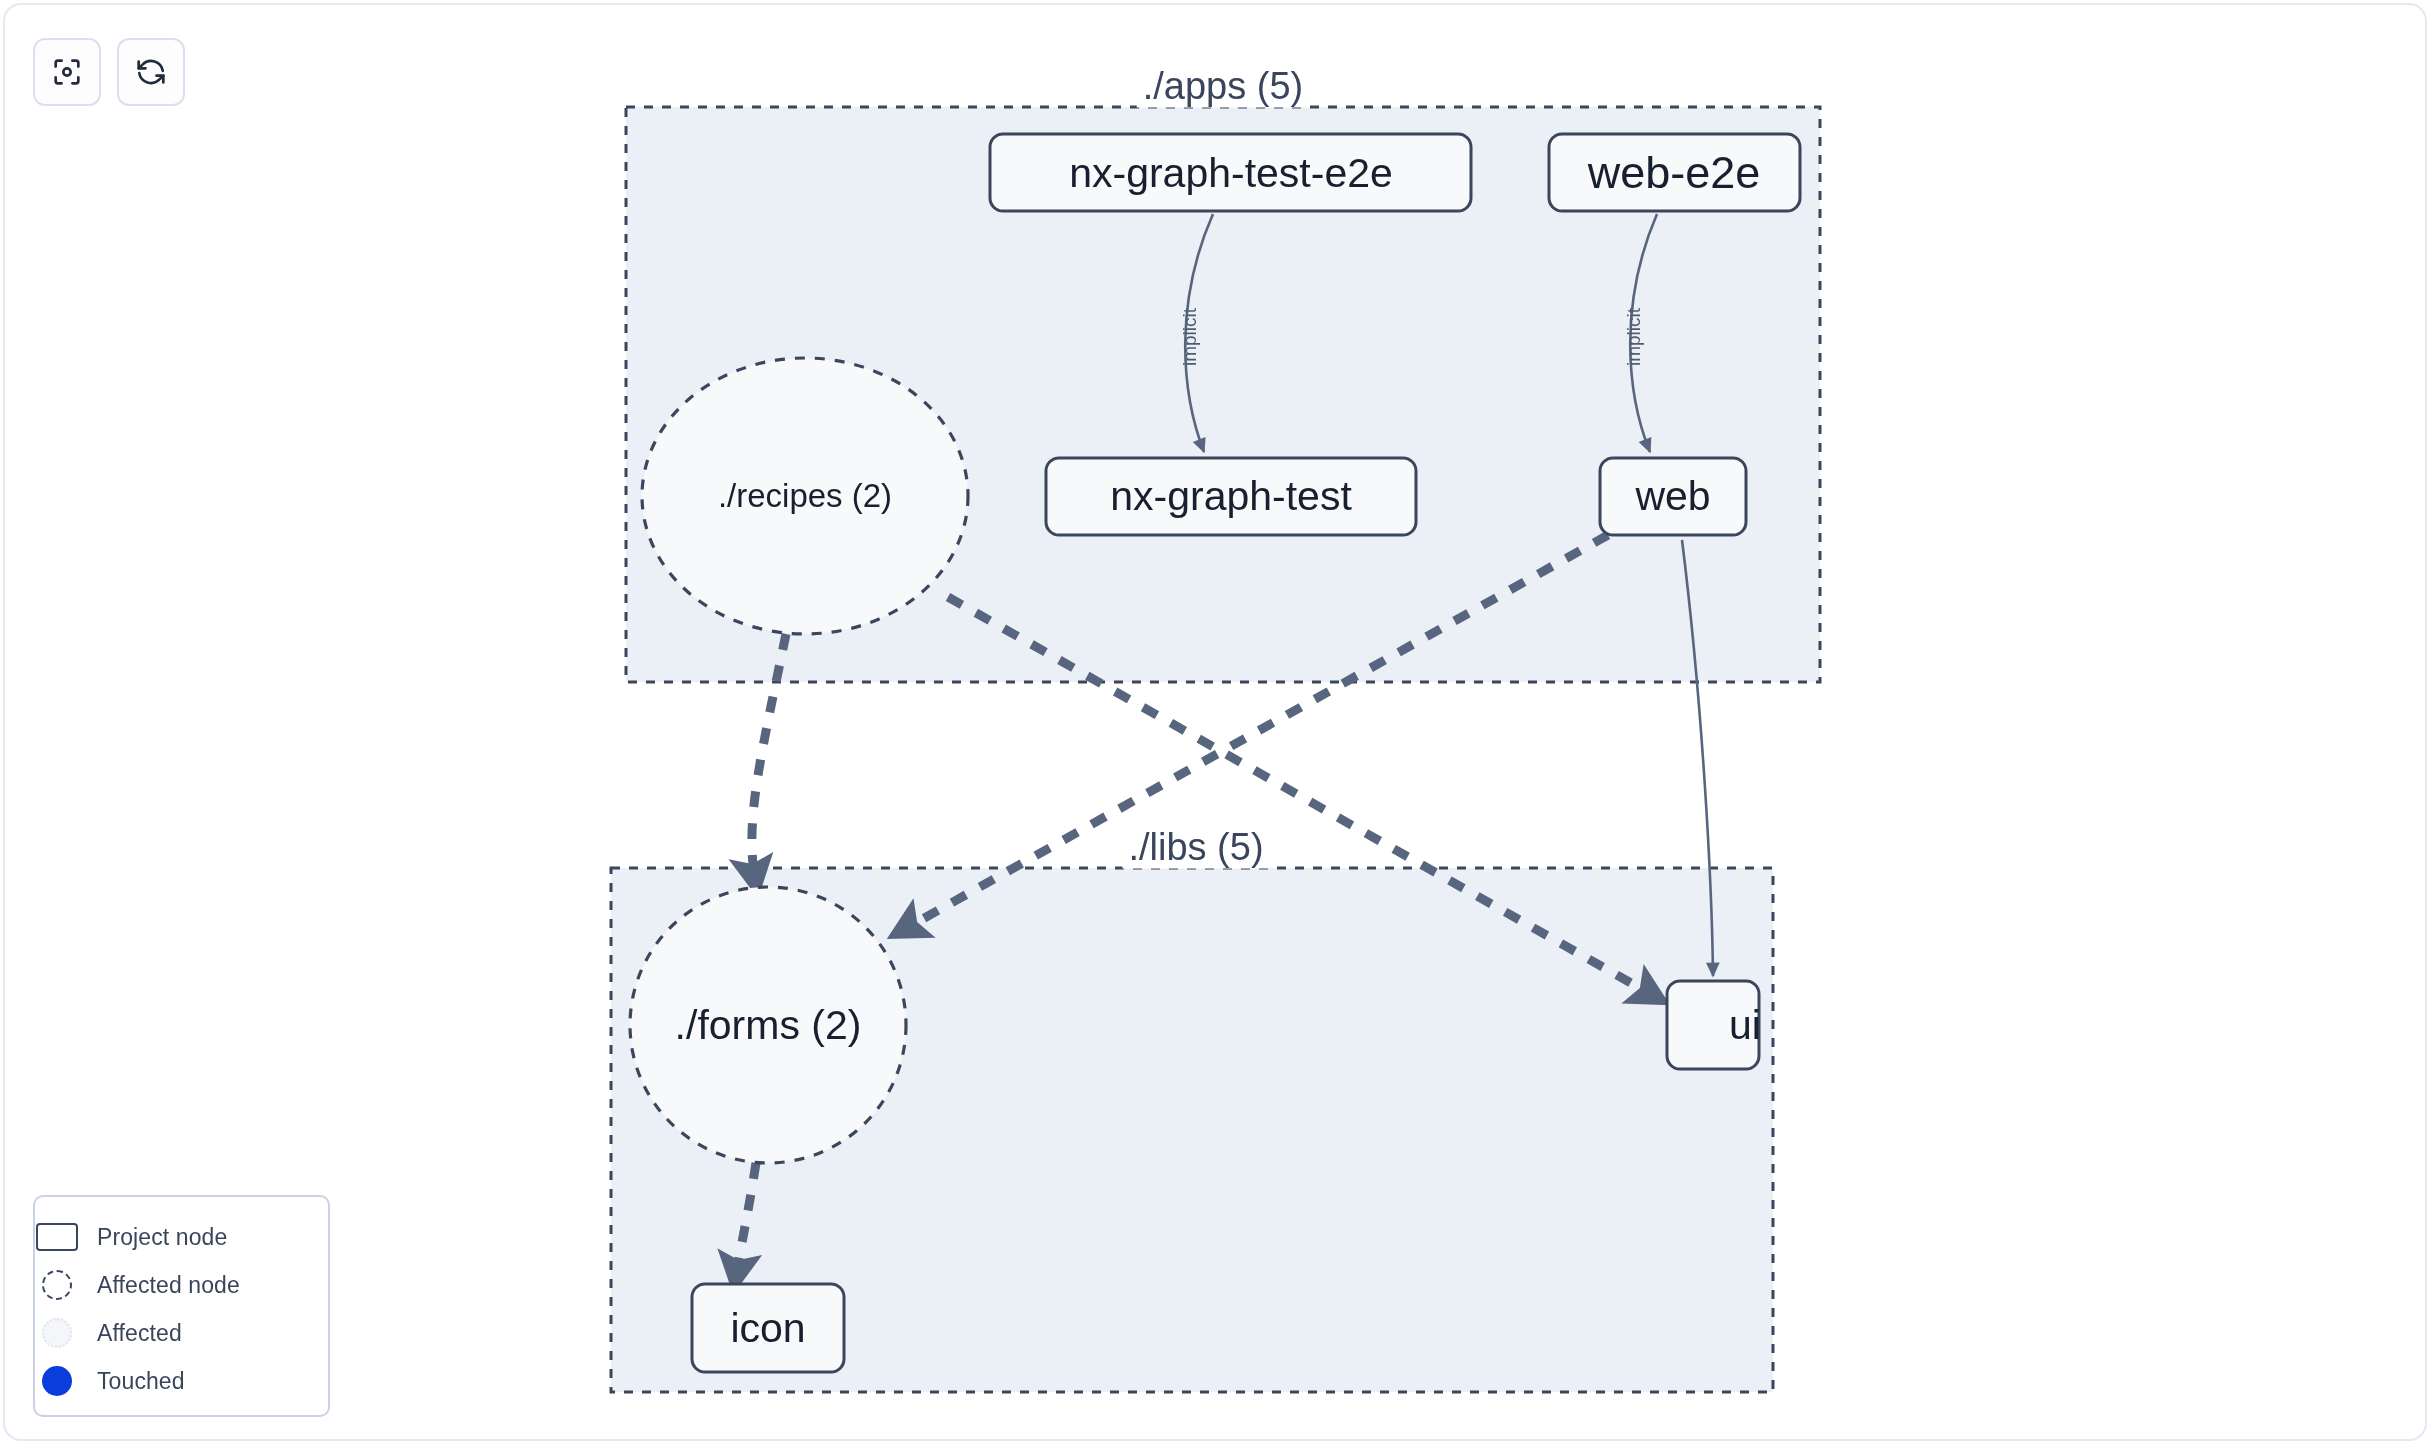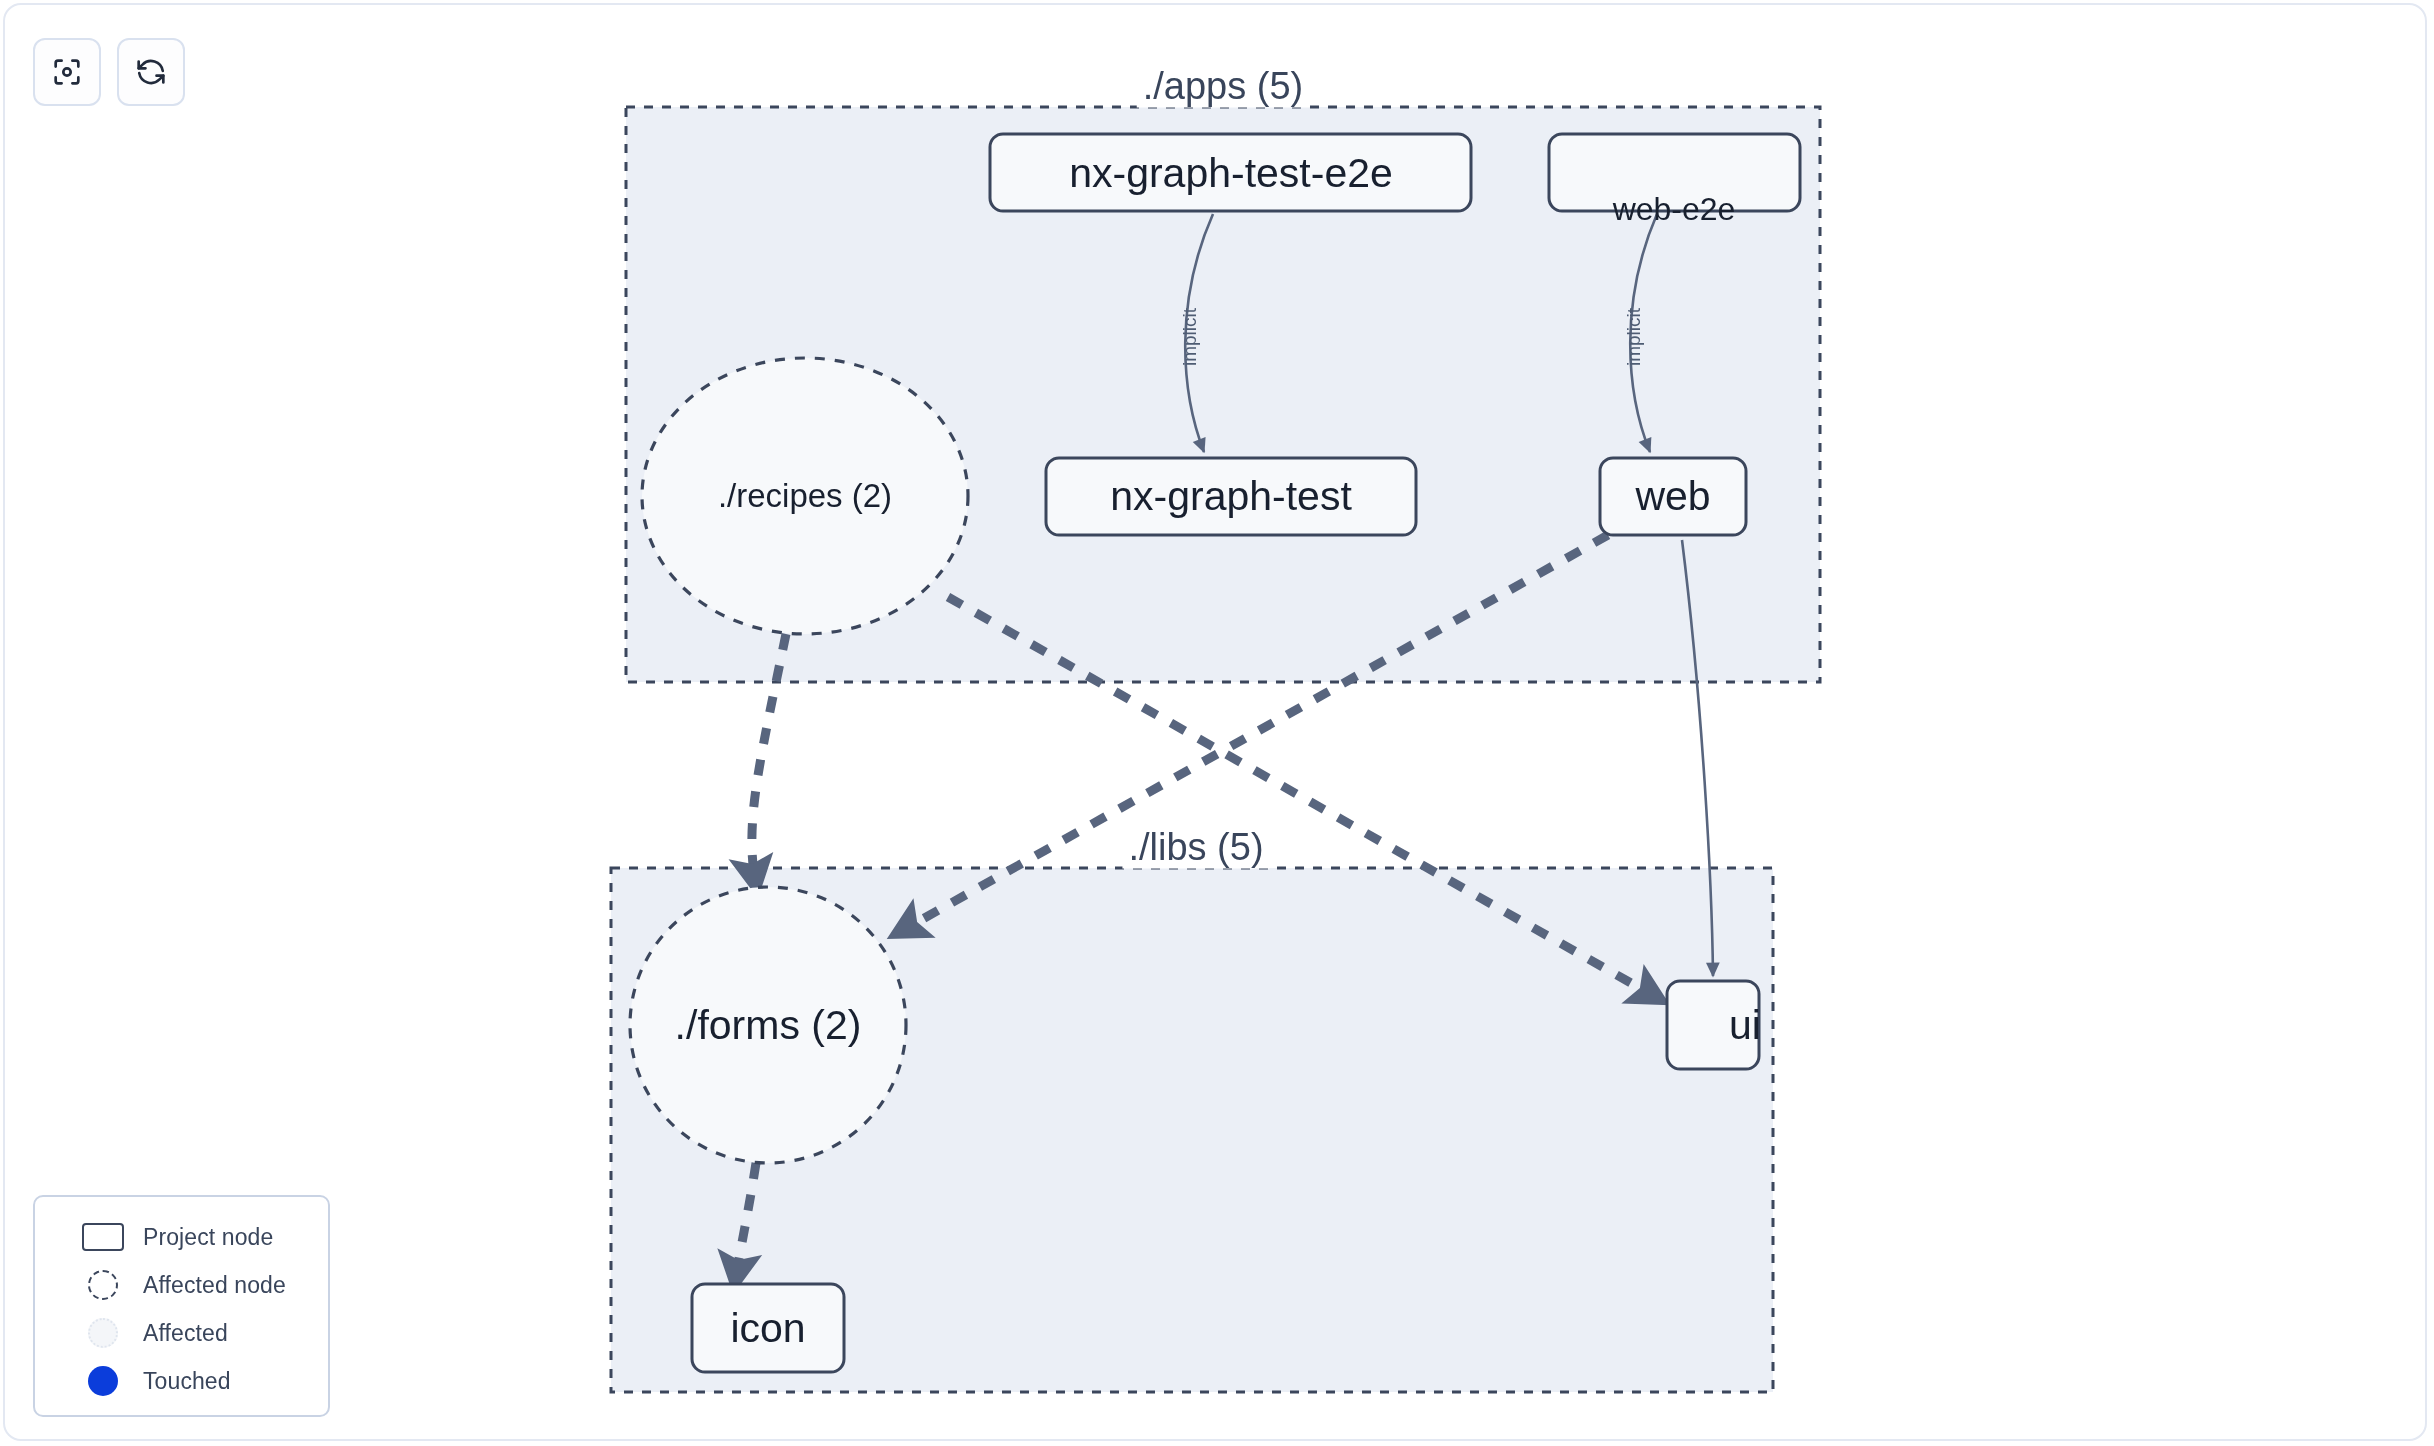--- a/index.html
+++ b/index.html
@@ -64,21 +64,20 @@
     border-radius: 10px;
     background: #ffffff;
     box-sizing: border-box;
     padding: 16px 0 0 0;
     z-index: 45;
   }
   .legend-row {
     display: flex;
     align-items: center;
     height: 48px;
-    padding-left: 46px;
   }
   .legend-sym {
     width: 44px;
     height: 34px;
     display: flex;
     align-items: center;
     justify-content: center;
     flex: none;
     margin-right: 18px;
   }
@@ -208,21 +207,21 @@
     <rect x="1046" y="458" width="370" height="77" rx="13" fill="#f7f9fb" stroke="#3b465c" stroke-width="3"></rect>
     <rect x="1600" y="458" width="146" height="77" rx="13" fill="#f7f9fb" stroke="#3b465c" stroke-width="3"></rect>
     <rect x="1667" y="981" width="92" height="88" rx="13" fill="#f7f9fb" stroke="#3b465c" stroke-width="3"></rect>
     <rect x="692" y="1284" width="152" height="88" rx="13" fill="#f7f9fb" stroke="#3b465c" stroke-width="3"></rect>
   </svg>
 
   <div class="group-label" style="left:1223px; top:86px; font-size:38px;">./apps (5)</div>
   <div class="group-label" style="left:1196px; top:847px; font-size:38px;">./libs (5)</div>
 
   <div class="node-label" style="left:1231px; top:173px; font-size:41px;">nx-graph-test-e2e</div>
-  <div class="node-label" style="left:1674px; top:173px; font-size:32px;margin-top:36px;">web-e2e</div>
+  <div class="node-label" style="left:1674px; top:173px; font-size:45px;">web-e2e</div>
   <div class="node-label" style="left:1231px; top:496px; font-size:41px;">nx-graph-test</div>
   <div class="node-label" style="left:1673px; top:496px; font-size:41px;">web</div>
   <div class="node-label" style="left:1713px; top:1025px; font-size:41px;margin-left:32px;">ui</div>
   <div class="node-label" style="left:768px; top:1328px; font-size:41px;">icon</div>
 
   <div class="node-label" style="left:805px; top:496px; font-size:33px;">./recipes (2)</div>
   <div class="node-label" style="left:768px; top:1025px; font-size:41px;">./forms (2)</div>
 
   <div class="edge-label" style="left:1190px; top:337px; transform: translate(-50%,-50%) rotate(-90deg);">implicit</div>
   <div class="edge-label" style="left:1634px; top:337px; transform: translate(-50%,-50%) rotate(-90deg);">implicit</div>

